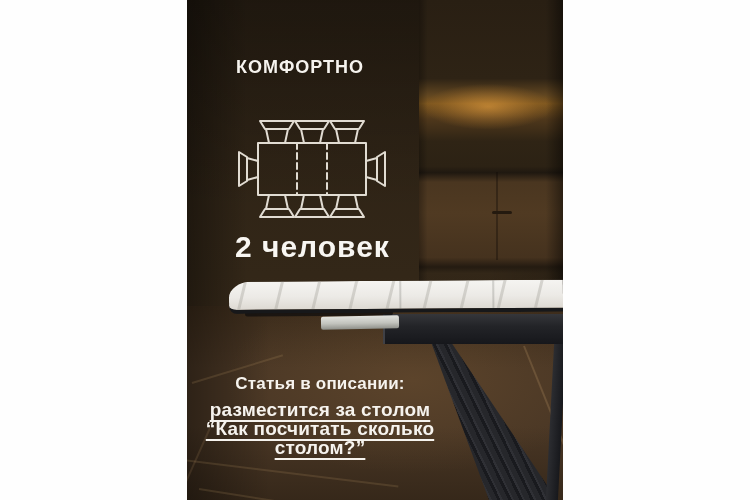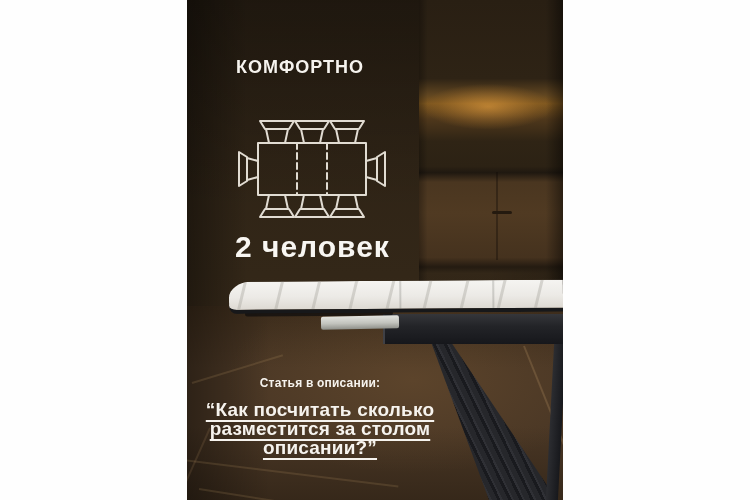--- a/index.html
+++ b/index.html
@@ -73,21 +73,21 @@
   }
 
   
   .headline { position:absolute; left:49px; top:57px; color:#f6f3ee;
     font-size:18px; font-weight:700; line-height:20px; letter-spacing:1px; }
   .seating-icon { position:absolute; left:50px; top:119px; width:150px; height:100px; opacity:.92; }
   .seating-icon * { stroke:#f1ece3; stroke-width:2; fill:none; stroke-linejoin:round; stroke-linecap:round; }
   .capacity { position:absolute; left:48px; top:230px; color:#f8f6f2;
     font-size:30px; font-weight:700; letter-spacing:1px; }
   .article { position:absolute; left:8px; top:374px; width:250px; text-align:center; color:#f6f3ee; }
-  .article-intro { font-size:12px; font-weight:700; line-height:19px; letter-spacing:.2px; }
+  .article-intro { font-size:17px; font-weight:700; line-height:19px; letter-spacing:.2px; }
   .article-quote { margin-top:7px; font-size:19px; font-weight:700; line-height:19px; letter-spacing:.2px; }
   .article-quote div { text-decoration:underline; text-decoration-thickness:2px; text-underline-offset:4px; }
 </style>
 </head>
 <body>
 
 <div class="stage">
   <div class="side-bar left"></div>
 
   <div class="photo">
@@ -164,21 +164,21 @@
           <path d="M140,39 L129,42"></path>
           <path d="M140,61 L129,58"></path>
       </g>
     </svg>
 
     <div class="capacity">2 человек</div>
 
     <div class="article">
       <div class="article-intro">Статья в описании:</div>
       <div class="article-quote">
+        <div>разместится за столом</div>
         <div>“Как посчитать сколько</div>
-        <div>разместится за столом</div>
-        <div>описании?”</div>
+        <div>столом?”</div>
       </div>
     </div>
   </div>
 
   <div class="side-bar right"></div>
 </div>
 
 </body></html>

